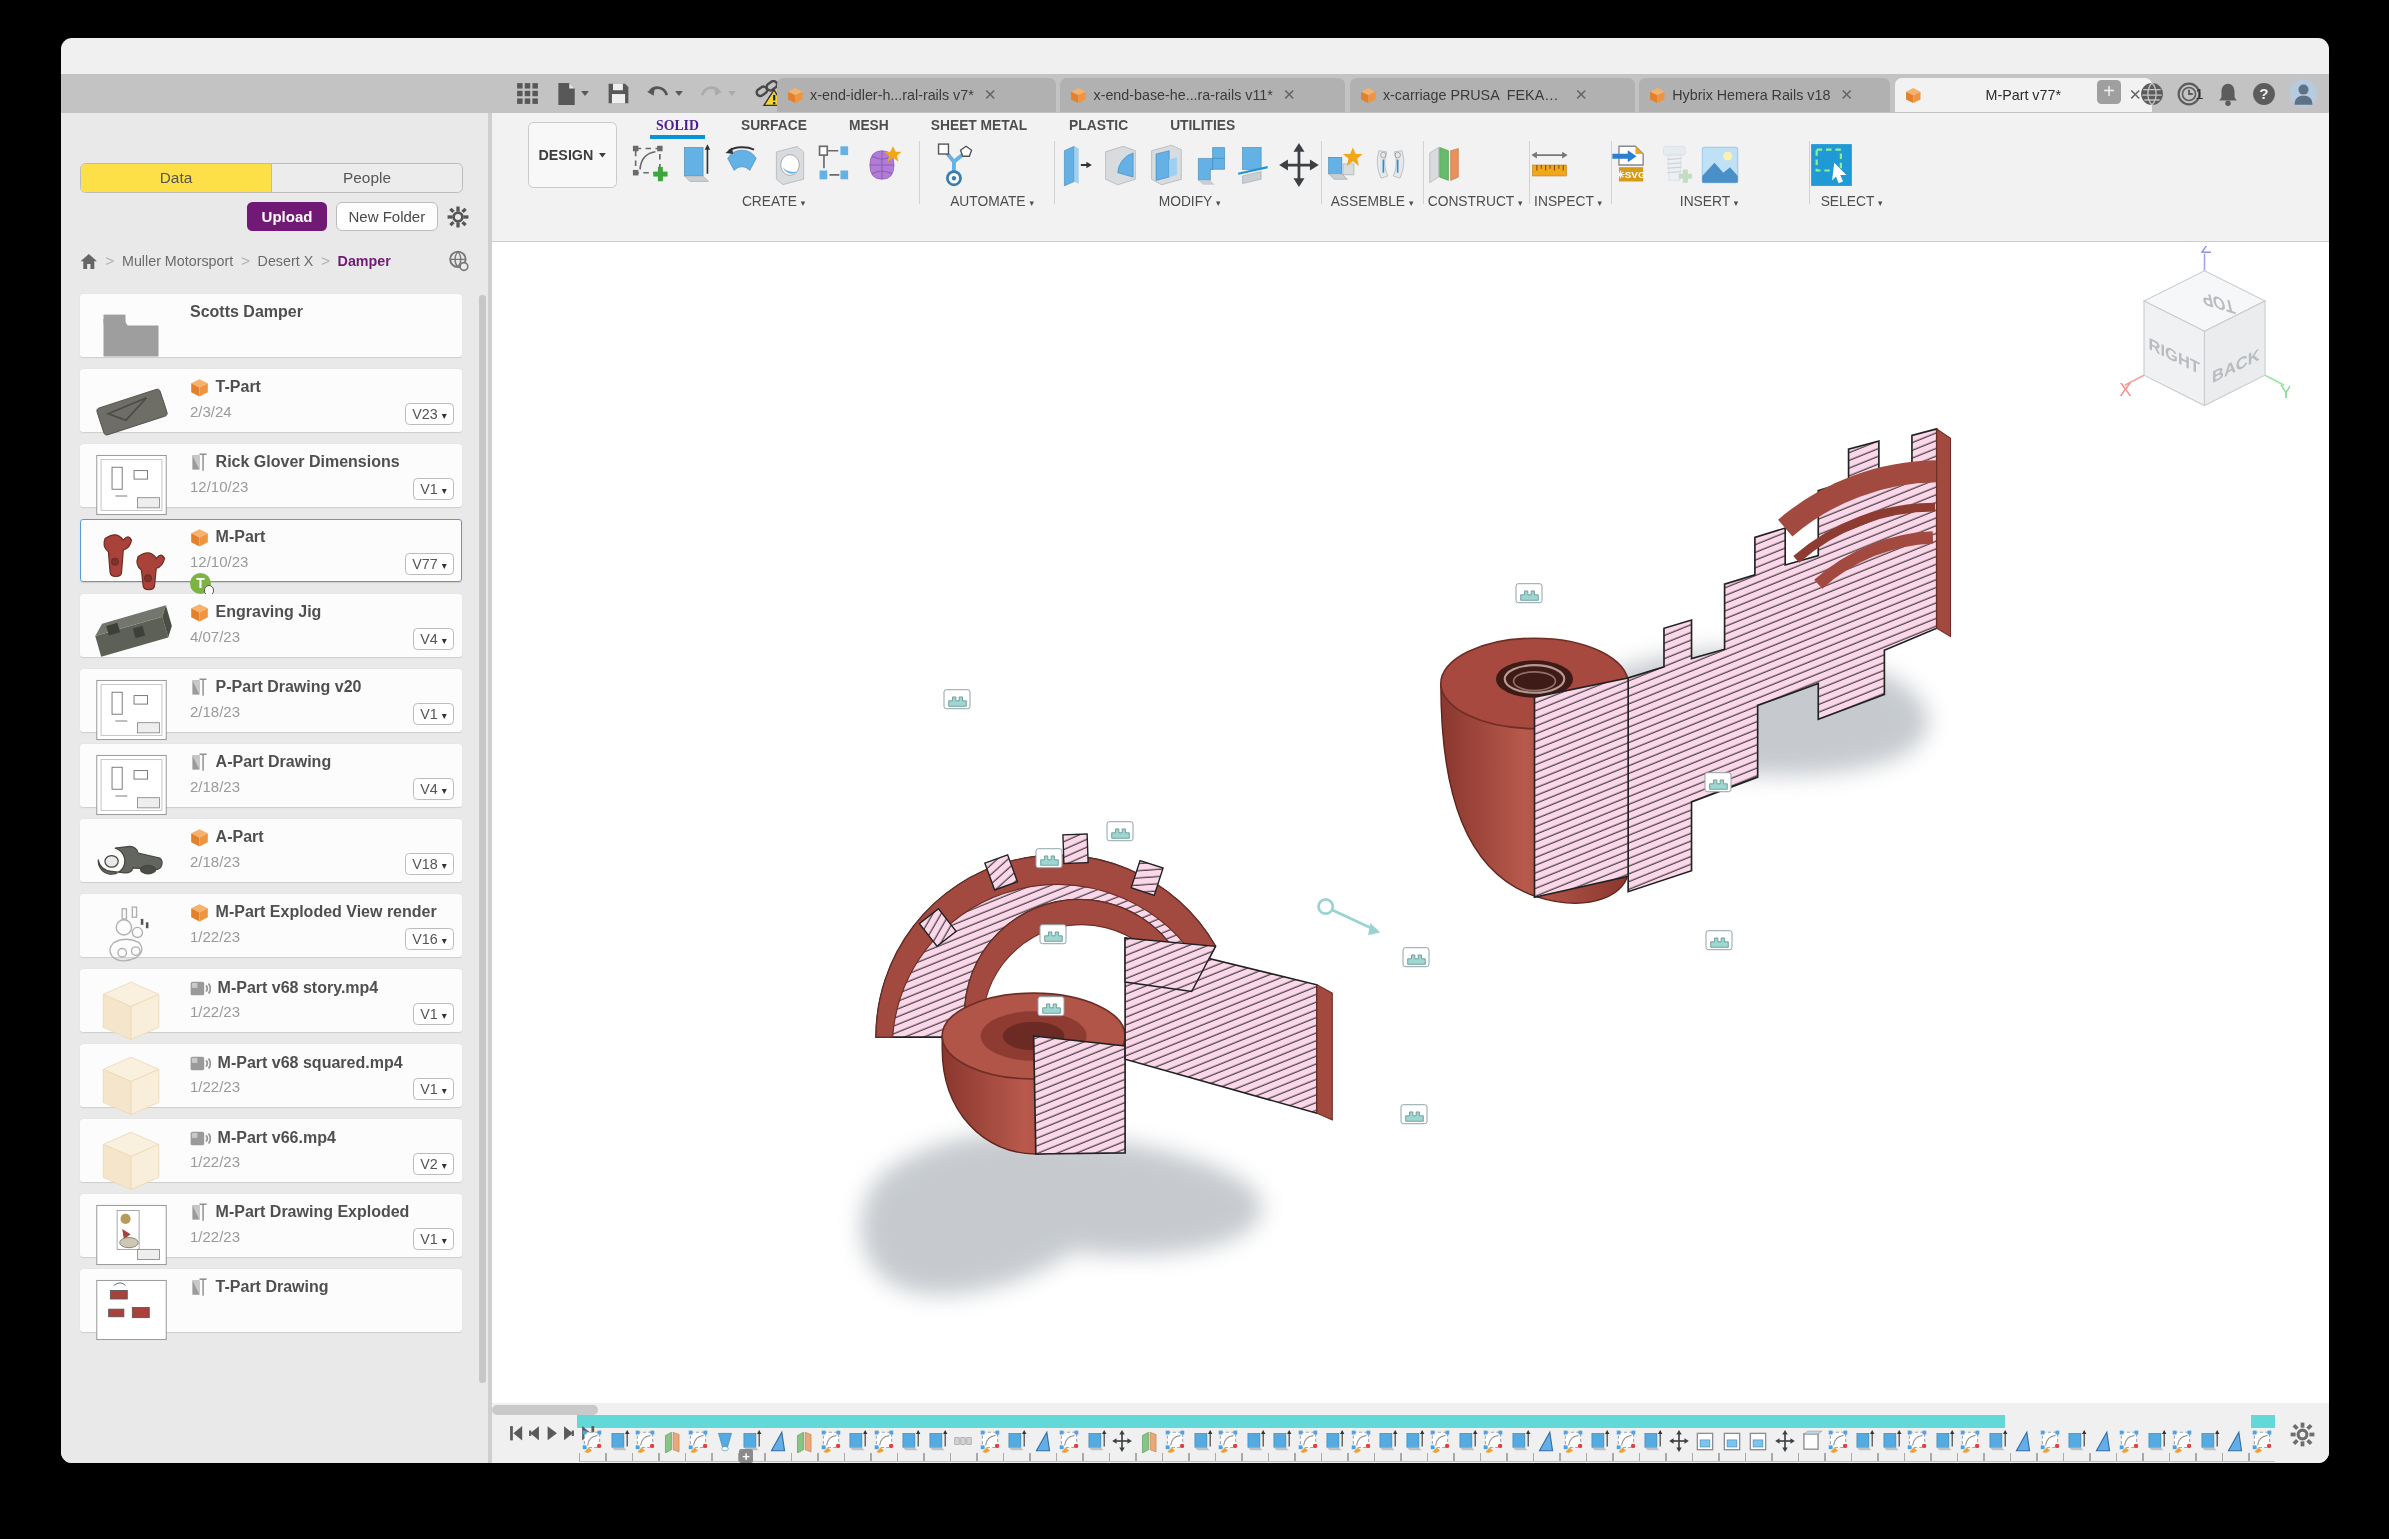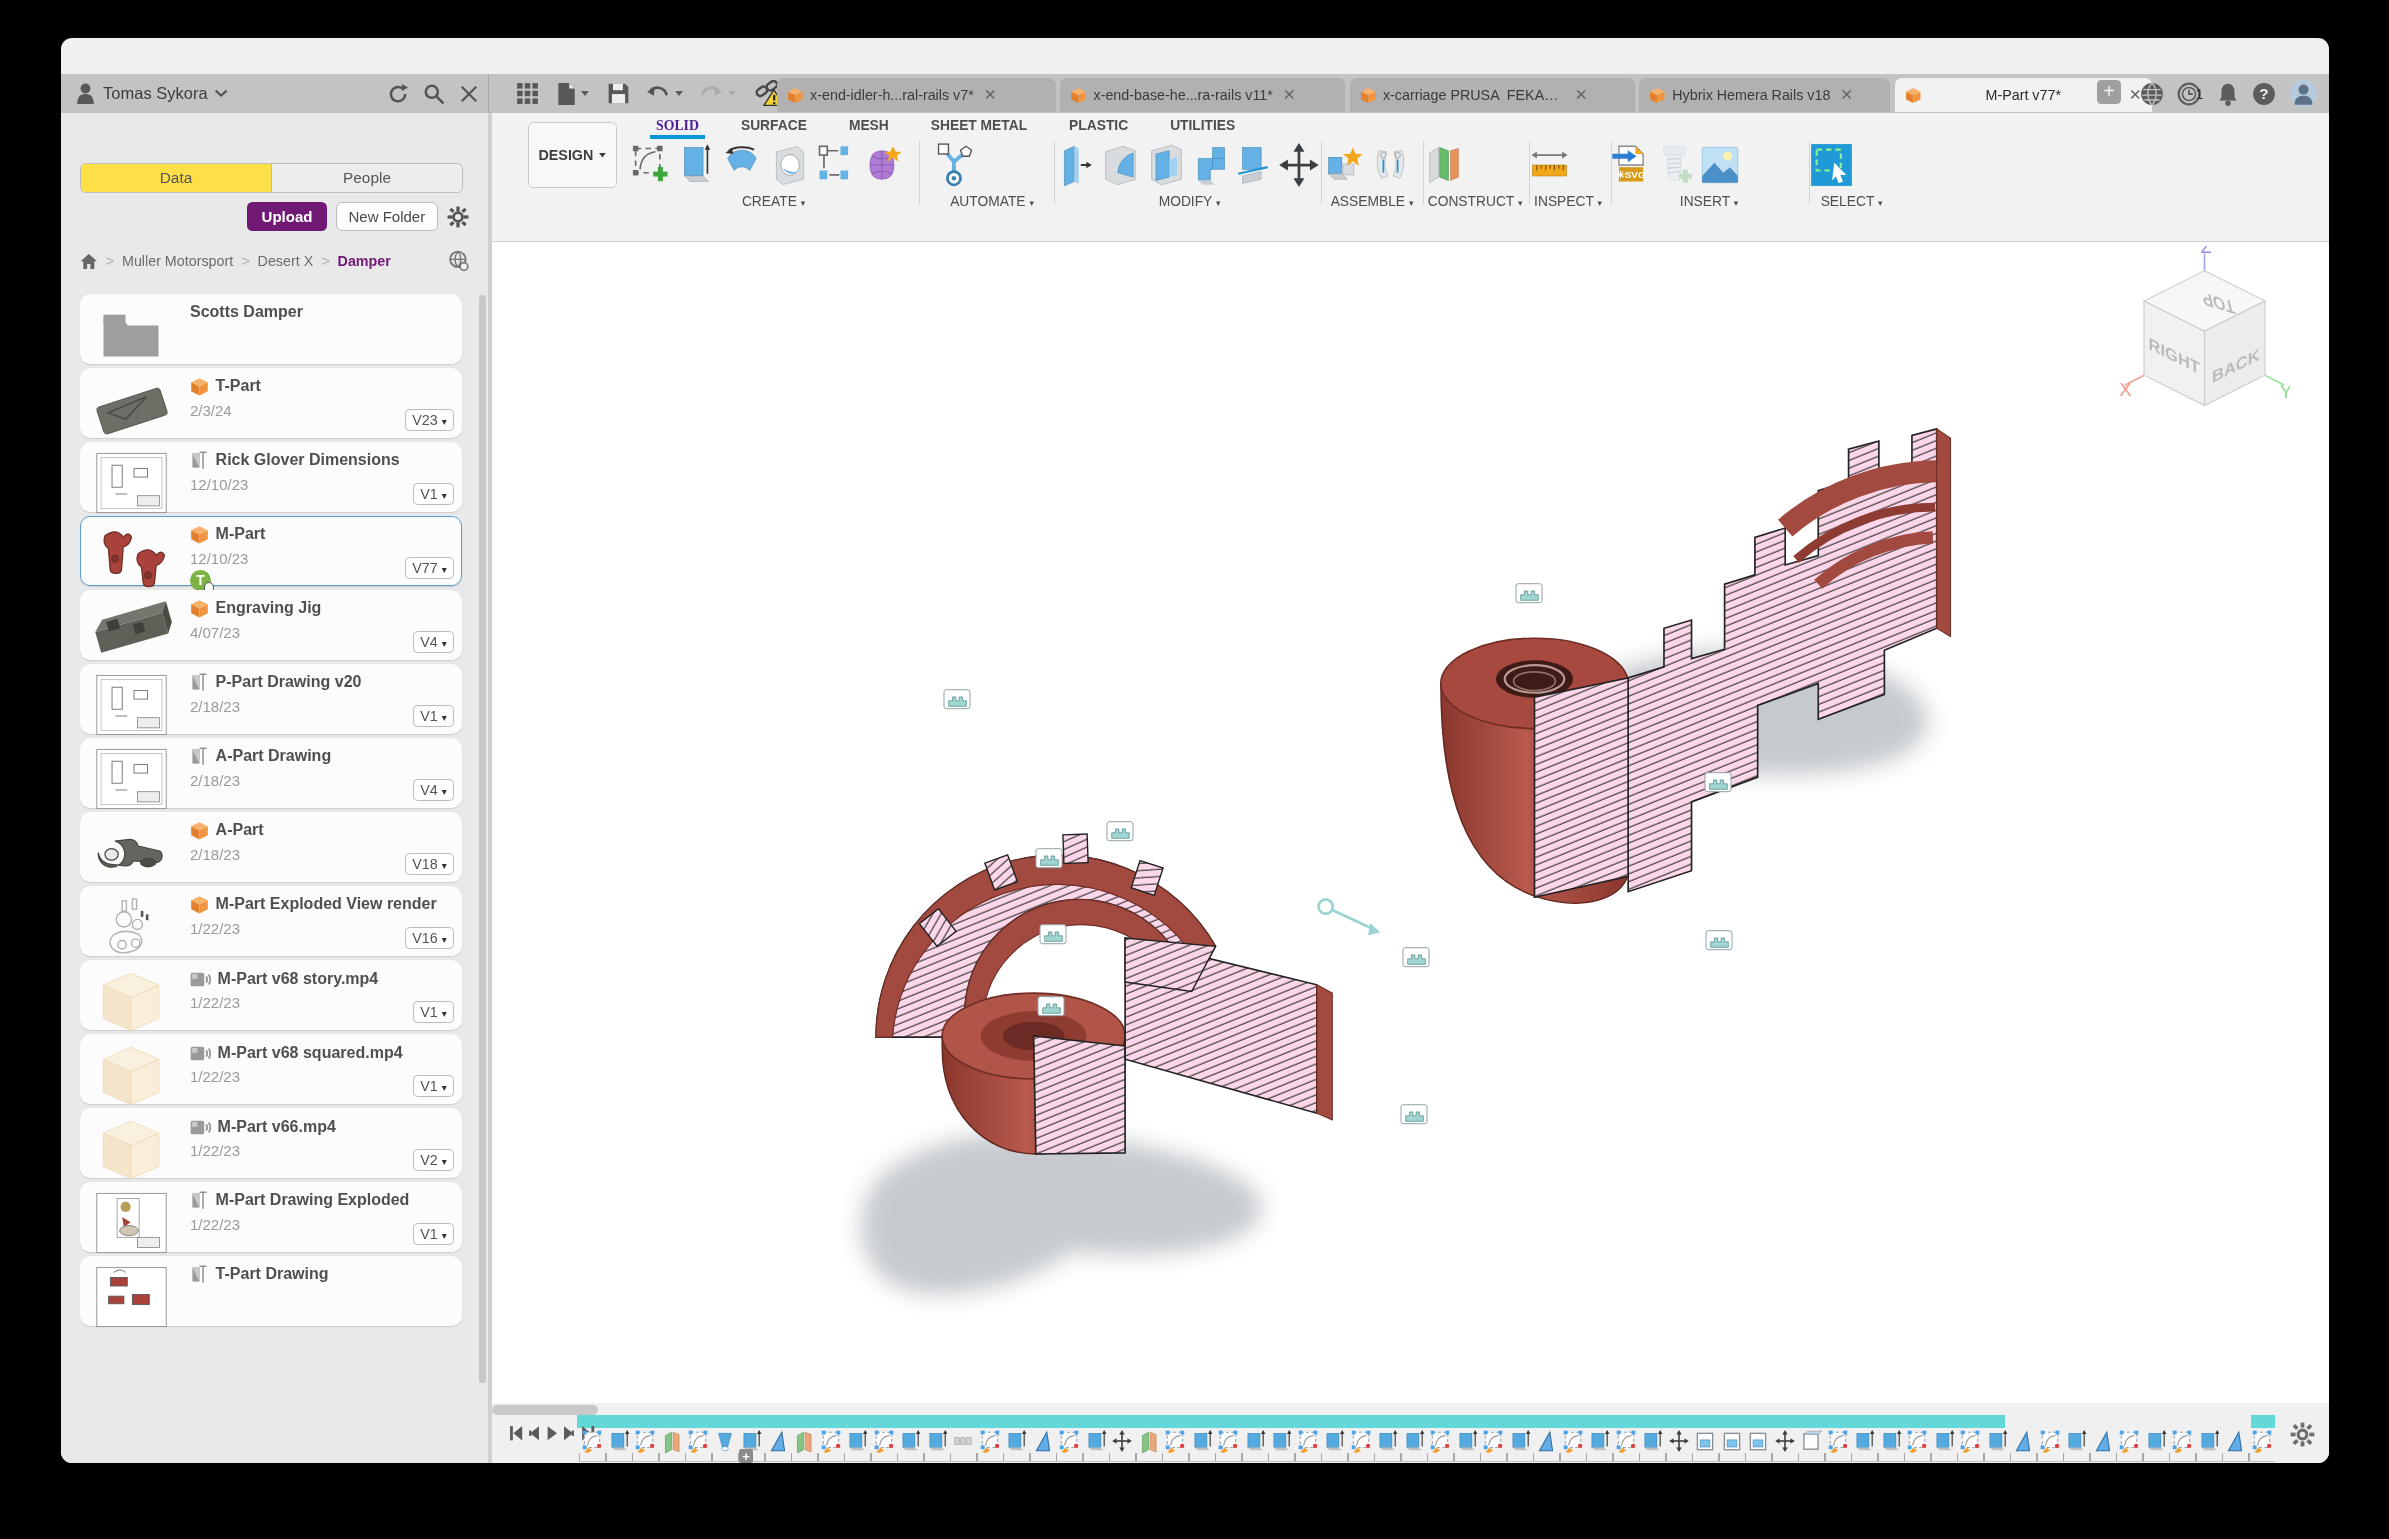--- a/index.html
+++ b/index.html
@@ -40,21 +40,21 @@
   .seg div{flex:1;display:flex;align-items:center;justify-content:center;font-size:15.4px;color:#555;}
   .seg .on{background:#fde047;border-right:1.1px solid #bcbcbc;}
   .btnrow{position:absolute;left:0;top:89px;width:408px;display:flex;justify-content:flex-end;align-items:center;gap:8.8px;}
   .btn-upload{background:#701a75;color:#fff;font-weight:bold;font-size:15px;border-radius:5.5px;padding:6px 14.3px;}
   .btn-newfolder{background:#fdfdfd;color:#4a4a4a;font-size:15px;border:1.1px solid #bcbcbc;border-radius:6px;padding:5px 12px;}
   .crumbs{position:absolute;left:19px;top:137px;width:390px;display:flex;align-items:center;gap:7.7px;font-size:14.3px;color:#6b6b6b;}
   .crumbs .sep{color:#b2b2b2;font-size:15.4px;}
   .crumbs .last{font-weight:bold;color:#701a75;}
   .crumbs .globe{margin-left:auto;}
   .cards{position:absolute;left:19px;top:181px;width:382px;}
-  .card{position:relative;width:382px;height:70px;background:#fcfcfc;border-radius:10px;margin-bottom:4px;
+  .card{position:relative;width:382px;height:63px;background:#fcfcfc;border-radius:3px;margin-bottom:12px;
         box-shadow:0 0.6px 1.1px rgba(0,0,0,.12);}
   .card.sel{outline:1.7px solid #5b9bd5;outline-offset:-1.7px;}
   .card .thumb{position:absolute;left:0;top:0;width:102px;height:82px;display:flex;align-items:center;justify-content:center;overflow:hidden;}
   .card .trow{position:absolute;left:110px;top:8.8px;display:flex;align-items:center;gap:6.6px;}
   .card .trow .t{font-size:16px;font-weight:bold;color:#4f4f4f;white-space:nowrap;}
   .card .date{position:absolute;left:110px;top:34px;font-size:15px;color:#9a9a9a;}
   .card .pill{position:absolute;right:7.7px;bottom:6.6px;border:1.1px solid #bcbcbc;border-radius:4.4px;background:#fff;
               font-size:14.3px;color:#555;padding:2.2px 6.6px;}
   .card .pill .car{font-size:10px;color:#333;}
   .badgeT{position:absolute;left:110px;top:54px;width:21px;height:21px;border-radius:50%;background:#7cb342;color:#fff;
@@ -97,44 +97,20 @@
   .tl-gear{position:absolute;left:1798px;top:19px;}
 </style>
 </head>
 <body>
 
 <div class="screen">
  <div class="window">
 
 
   <div class="tabstrip">
-    <div class="account">
-      <svg style="margin-left:15.4px" width="19" height="21" viewBox="0 0 34 38">
-        <circle cx="17" cy="10" r="9" fill="#585858"></circle>
-            <path d="M2,38 C2,24 9,20 17,20 C25,20 32,24 32,38 Z" fill="#585858"></path>
-      </svg>
-      <span class="name">Tomas Sykora</span>
-      <svg width="14.3" height="8.8" viewBox="0 0 26 16" style="margin-left:6.6px">
-        <path d="M3,3 L13,12 L23,3" stroke="#555" stroke-width="4" fill="none"></path>
-          </svg>
-      <div class="acct-icons">
-        <svg width="22" height="22" viewBox="0 0 40 40">
-          <path d="M33,20 a13,13 0 1 1 -5,-10" stroke="#555" stroke-width="4.5" fill="none"></path>
-              <polygon points="27,2 38,8 27,15" fill="#555"></polygon>
-            </svg>
-        <svg width="22" height="22" viewBox="0 0 40 40">
-          <circle cx="16" cy="16" r="11" stroke="#555" stroke-width="4.5" fill="none"></circle>
-              <line x1="25" y1="25" x2="37" y2="37" stroke="#555" stroke-width="4.5"></line>
-            </svg>
-        <svg width="20" height="20" viewBox="0 0 36 36">
-          <line x1="5" y1="5" x2="31" y2="31" stroke="#555" stroke-width="4"></line>
-              <line x1="31" y1="5" x2="5" y2="31" stroke="#555" stroke-width="4"></line>
-            </svg>
-      </div>
-    </div>
 
     <div class="quickbar">
       <svg width="23" height="23" viewBox="0 0 42 42">
         <g fill="#585858">
               <rect x="2" y="2" width="10" height="10"></rect>
               <rect x="16" y="2" width="10" height="10"></rect>
               <rect x="30" y="2" width="10" height="10"></rect>
               <rect x="2" y="16" width="10" height="10"></rect>
               <rect x="16" y="16" width="10" height="10"></rect>
               <rect x="30" y="16" width="10" height="10"></rect>

